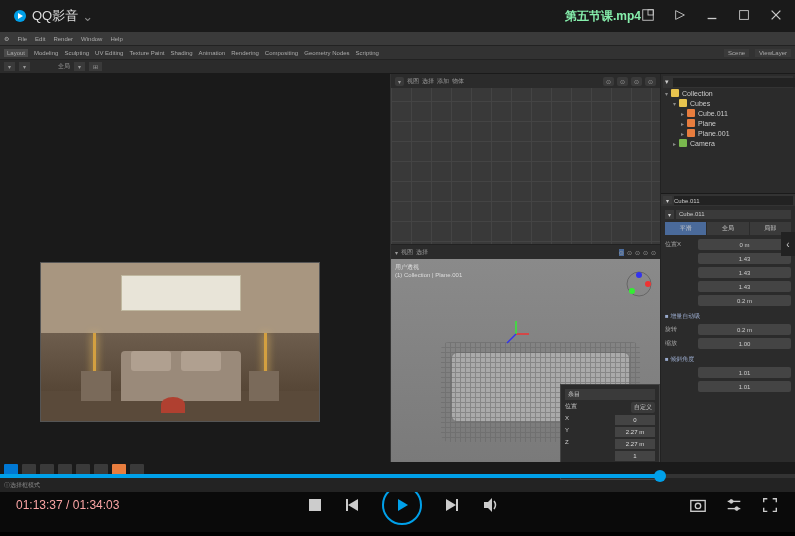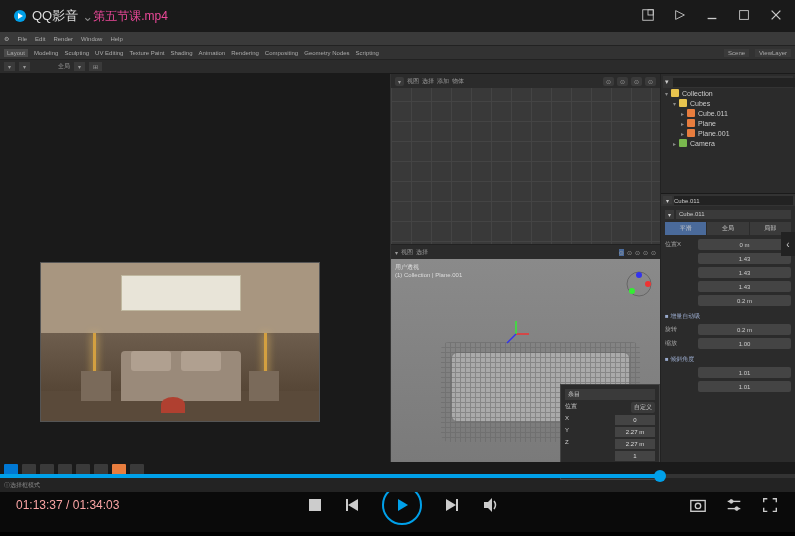--- a/index.html
+++ b/index.html
@@ -1,21 +1,21 @@
 <!DOCTYPE html>
 <html><head>
 <meta charset="utf-8">
 <style>
 * { margin: 0; padding: 0; box-sizing: border-box; }
 body { width: 795px; height: 536px; background: #000; font-family: "Microsoft YaHei", sans-serif; overflow: hidden; position: relative; }
 
 
 .titlebar { height: 32px; background: #1a1a1a; display: flex; align-items: center; padding: 0 12px; color: #ddd; font-size: 13px; }
 .titlebar-left { display: flex; align-items: center; gap: 4px; }
-.titlebar-center { flex: 1; text-align: left; color: #ec4899; font-size: 12px; }
+.titlebar-center { flex: 1; text-align: right; color: #86efac; font-size: 12px; font-weight: bold; }
 .titlebar-right { display: flex; gap: 18px; }
 .titlebar-right span { cursor: pointer; color: #ccc; }
 .titlebar-right svg { width: 14px; height: 14px; }
 
 
 .video-area { position: relative; width: 795px; height: 446px; background: #000; }
 .blender-ui { position: absolute; inset: 0; background: #2a2a2a; }
 
 
 .bl-topbar { height: 14px; background: #3a3a3a; border-bottom: 1px solid #222; display: flex; align-items: center; font-size: 6px; color: #aaa; padding: 0 4px; gap: 8px; }

